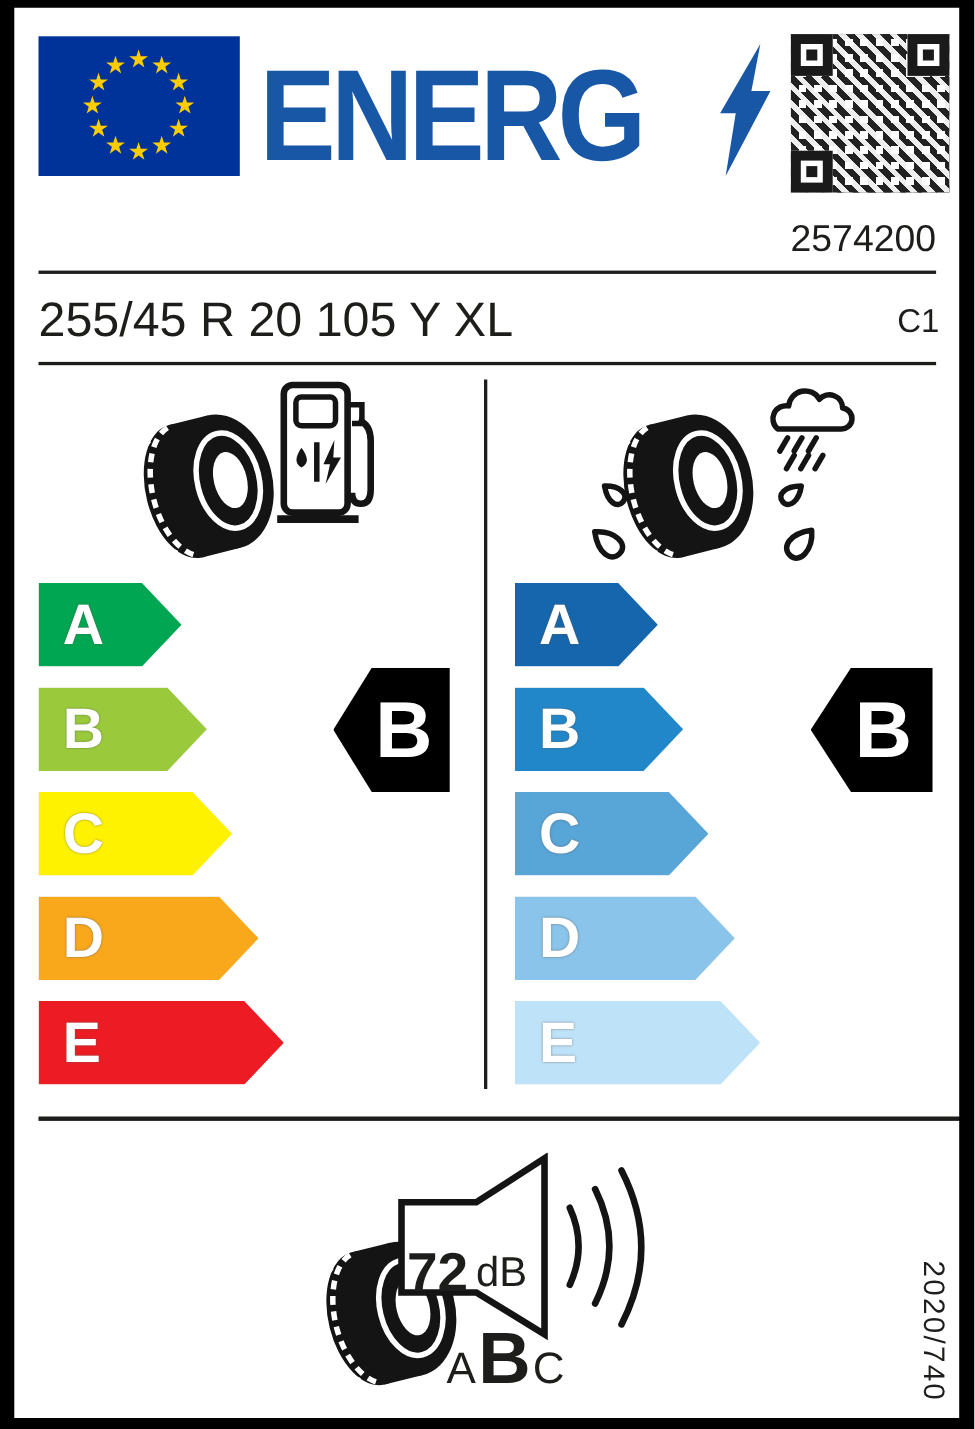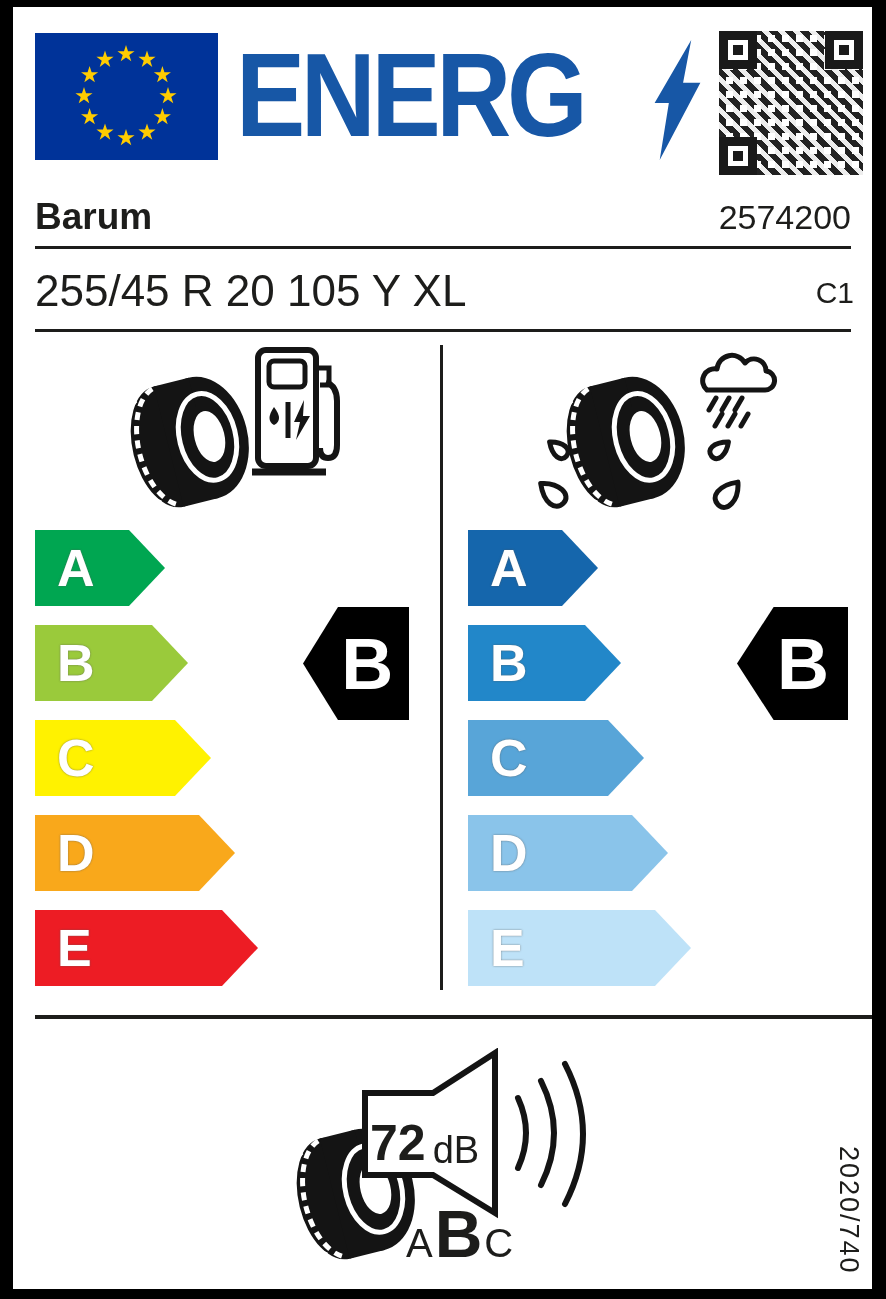--- a/index.html
+++ b/index.html
@@ -4,21 +4,21 @@
 <style>
   html,body{margin:0;padding:0;background:#fff;}
   body{font-family:"Liberation Sans",sans-serif;color:#1d1d1b;}
   .label{position:relative;width:886px;height:1299px;background:#fff;overflow:hidden;}
   .frame{position:absolute;inset:0;border-style:solid;border-color:#000;
          border-width:7px 14px 10px 13px;pointer-events:none;z-index:50;}
   .abs{position:absolute;}
 
   
   .eu-flag{left:35px;top:33px;width:183px;height:127px;background:#003399;}
-  .energ{left:236px;top:36px;width:462px;height:128px;display:flex;align-items:flex-start;}
+  .energ{left:236px;top:36px;width:462px;height:128px;display:flex;align-items:flex-end;}
   .energ-text{font-size:118px;font-weight:bold;color:#1757a6;letter-spacing:-5px;
               transform:scaleX(.88);transform-origin:left center;line-height:1;}
   .bolt{left:652px;top:40px;width:52px;height:122px;}
   .qr{left:716px;top:28px;width:150px;height:150px;background:#fff;}
   .qr-noise{position:absolute;inset:3px;
     background:
       repeating-linear-gradient(45deg, rgba(255,255,255,.92) 0 5px, rgba(255,255,255,0) 5px 11px),
       repeating-linear-gradient(90deg,#222 0 7px,transparent 7px 14px),
       repeating-linear-gradient(0deg,#222 0 7px,#fff 7px 14px);}
   .finder{position:absolute;width:38px;height:38px;border:9px solid #1a1a1a;background:#fff;box-sizing:border-box;}
@@ -50,21 +50,21 @@
   .wA{background:#1566ac;} .wB{background:#2287c9;} .wC{background:#58a5d8;}
   .wD{background:#8ac4ea;} .wE{background:#bee2f8;}
 
   .indicator{position:absolute;top:607px;height:113px;background:#000;display:flex;align-items:center;
              clip-path:polygon(33% 0,100% 0,100% 100%,33% 100%,0 50%);}
   .ind-left{left:303px;width:106px;}
   .ind-right{left:737px;width:111px;}
   .indicator span{color:#fff;font-size:72px;font-weight:bold;padding-left:36%;line-height:1;}
 
   
-  .noise-text{left:370px;top:1096px;width:120px;height:76px;display:flex;align-items:flex-end;gap:7px;z-index:12;}
+  .noise-text{left:370px;top:1119px;width:120px;height:76px;display:flex;align-items:center;gap:7px;z-index:12;}
   .noise-val{font-size:50px;font-weight:bold;}
   .noise-unit{font-size:38px;}
   .abc{left:406px;top:1196px;display:flex;align-items:baseline;gap:2px;z-index:12;}
   .abc .sm{font-size:40px;font-weight:400;}
   .abc .big{font-size:66px;font-weight:bold;}
   .reg{left:864px;top:1146px;font-size:27px;letter-spacing:2px;transform:rotate(90deg);
        transform-origin:left top;white-space:nowrap;}
   svg{display:block;}
 </style>
 </head>
@@ -113,21 +113,20 @@
     <polygon points="36,0 0,62 14,62 5,118 45,42 28,42" fill="#1757a6"></polygon>
   </svg>
 
   <div class="abs qr">
     <div class="qr-noise"></div>
     <div class="finder f-tl"></div>
     <div class="finder f-tr"></div>
     <div class="finder f-bl"></div>
   </div>
 
-  <div class="abs brand">Barum</div>
   <div class="abs artnum">2574200</div>
   <div class="abs hline hl1"></div>
   <div class="abs dim">255/45 R 20 105 Y XL</div>
   <div class="abs tclass">C1</div>
   <div class="abs hline hl2"></div>
   <div class="abs vline"></div>
 
   <svg class="abs" style="left:126px;top:366px" width="130" height="150" viewBox="0 0 130 150">
       <use href="#tire"></use>
     </svg>

